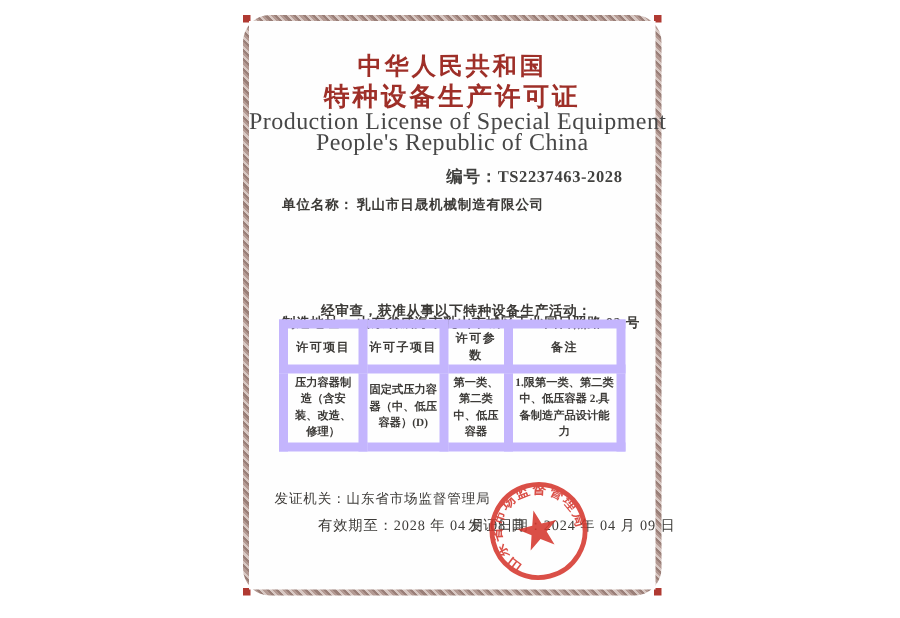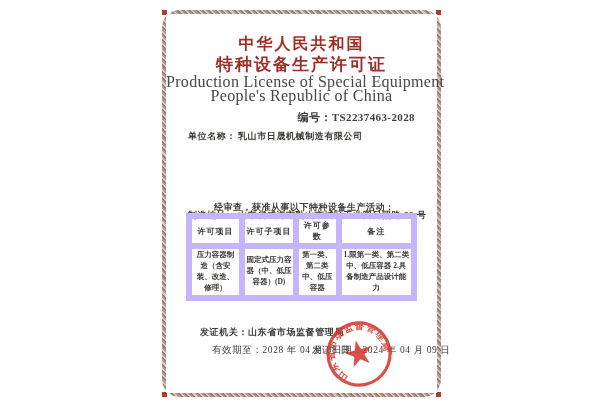--- a/index.html
+++ b/index.html
@@ -68,21 +68,21 @@
     text-align: center;
     vertical-align: middle;
     color: #3d3b38;
     padding: 1px 1px;
   }
   table.license { border: 1.5px solid #3c3a38; }
   table.license th { font-size: 8px; font-weight: bold; height: 13px; letter-spacing: 1px; }
   table.license td { font-size: 7.5px; font-weight: bold; line-height: 1.45; height: 30px; margin-top: 24px; }
   .c1 { width: 23.5%; } .c2 { width: 24%; } .c3 { width: 19%; } .c4 { width: 33.5%; }
 
-  .issuer { top: 312px; left: 34px; font-size: 9px; font-weight: bold; color: #3d3b38; letter-spacing: 0.6px; }
+  .issuer { top: 312px; left: 17px; font-size: 9px; font-weight: normal; color: #3d3b38; letter-spacing: 0.6px; }
   .valid { top: 330px; left: 22px; font-size: 9.5px; font-weight: normal; color: #3d3b38; letter-spacing: 0.6px; margin-left: 24px; }
   .issued { top: 330px; left: 146px; font-size: 9.5px; font-weight: normal; color: #3d3b38; letter-spacing: 0.6px; }
 
   .seal {
     position: absolute;
     left: 138px; top: 285px;
     width: 110px; height: 110px;
     opacity: 0.88;
     transform: rotate(-14deg);
   }

